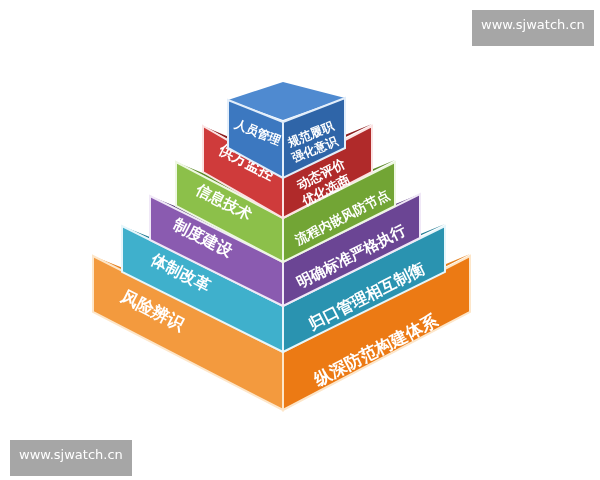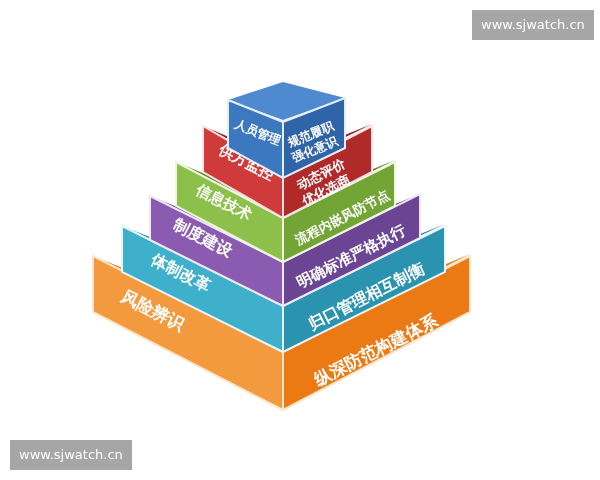--- a/index.html
+++ b/index.html
@@ -1,17 +1,17 @@
 <!DOCTYPE html>
 <html><head>
 <meta charset="utf-8">
 <style>
   html, body { margin:0; padding:0; background:#ffffff; }
   body { width:600px; height:480px; position:relative; overflow:hidden; font-family:"DejaVu Sans", sans-serif; }
-  .watermark { position:absolute; background:#a6a6a6; color:#ffffff; font-family:"DejaVu Sans", sans-serif; font-size:13px; padding:0 9px; height:30px; line-height:30px; }
+  .watermark { position:absolute; background:#a6a6a6; color:#ffffff; font-family:"DejaVu Sans", sans-serif; font-size:13px; padding:0 9px; height:36px; line-height:30px; }
   #wm-top { left:472px; top:10px; }
   #wm-bottom { left:10px; top:440px; }
   svg { position:absolute; left:0; top:0; }
   .lbl { font-family:"DejaVu Sans", sans-serif; font-weight:bold; fill:#ffffff; }
 </style>
 </head>
 <body>
 
 <div id="wm-top" class="watermark">www.sjwatch.cn</div>
 <div id="wm-bottom" class="watermark">www.sjwatch.cn</div>

